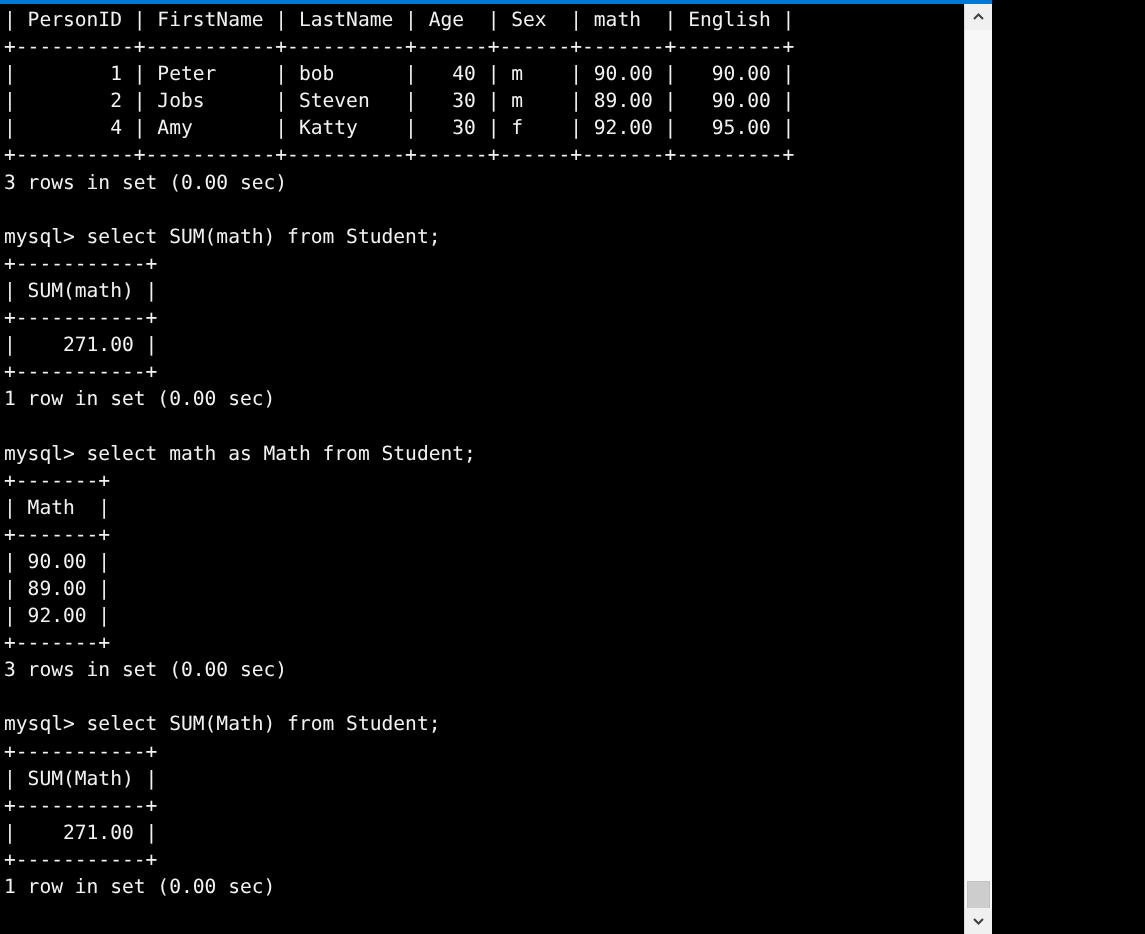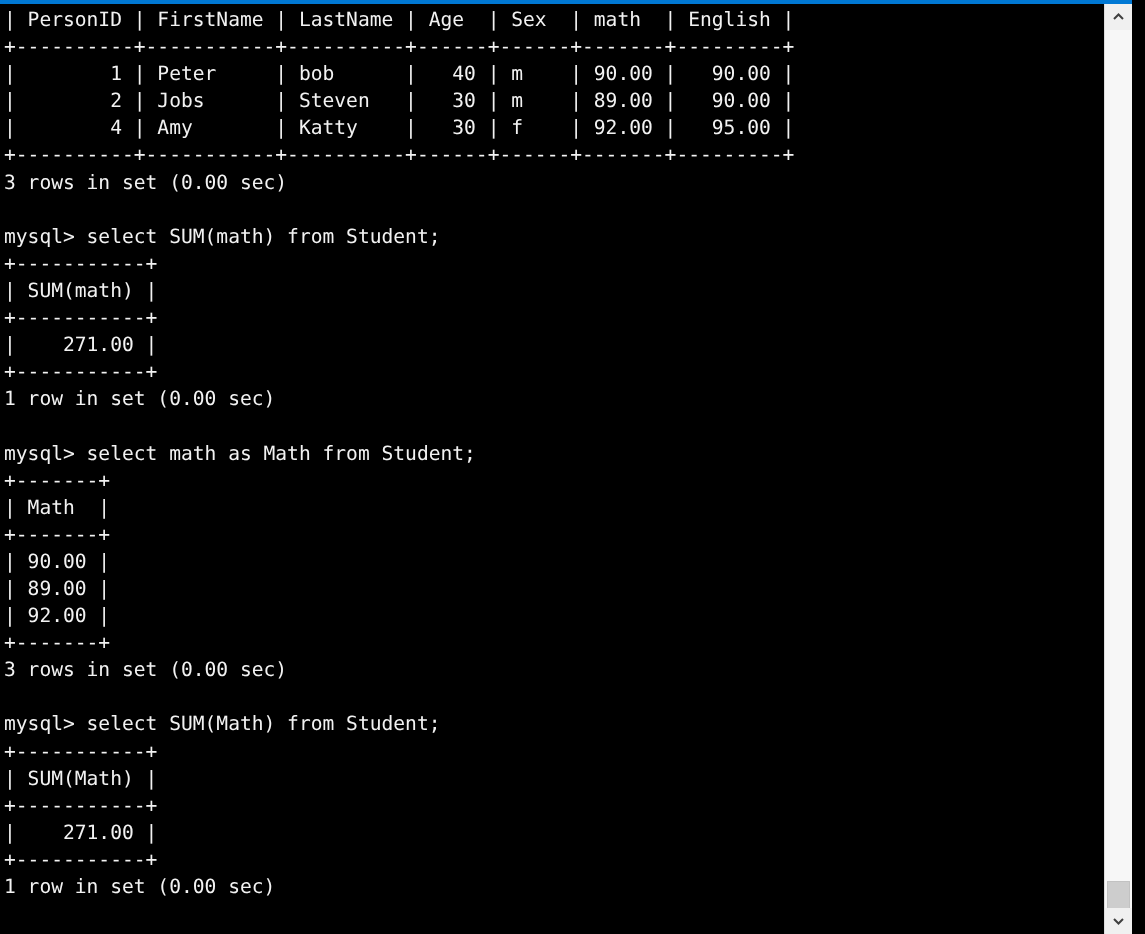--- a/index.html
+++ b/index.html
@@ -3,21 +3,21 @@
 <meta charset="utf-8">
 <title>MySQL Terminal</title>
 <style>
   html, body {
     margin: 0;
     padding: 0;
     background: #000000;
   }
   #app {
     position: relative;
-    width: 1132px;
+    width: 992px;
     height: 934px;
     background: #000000;
     overflow: hidden;
     box-sizing: border-box;
   }
   
   #top-border {
     position: absolute;
     top: 0;
     left: 0;

